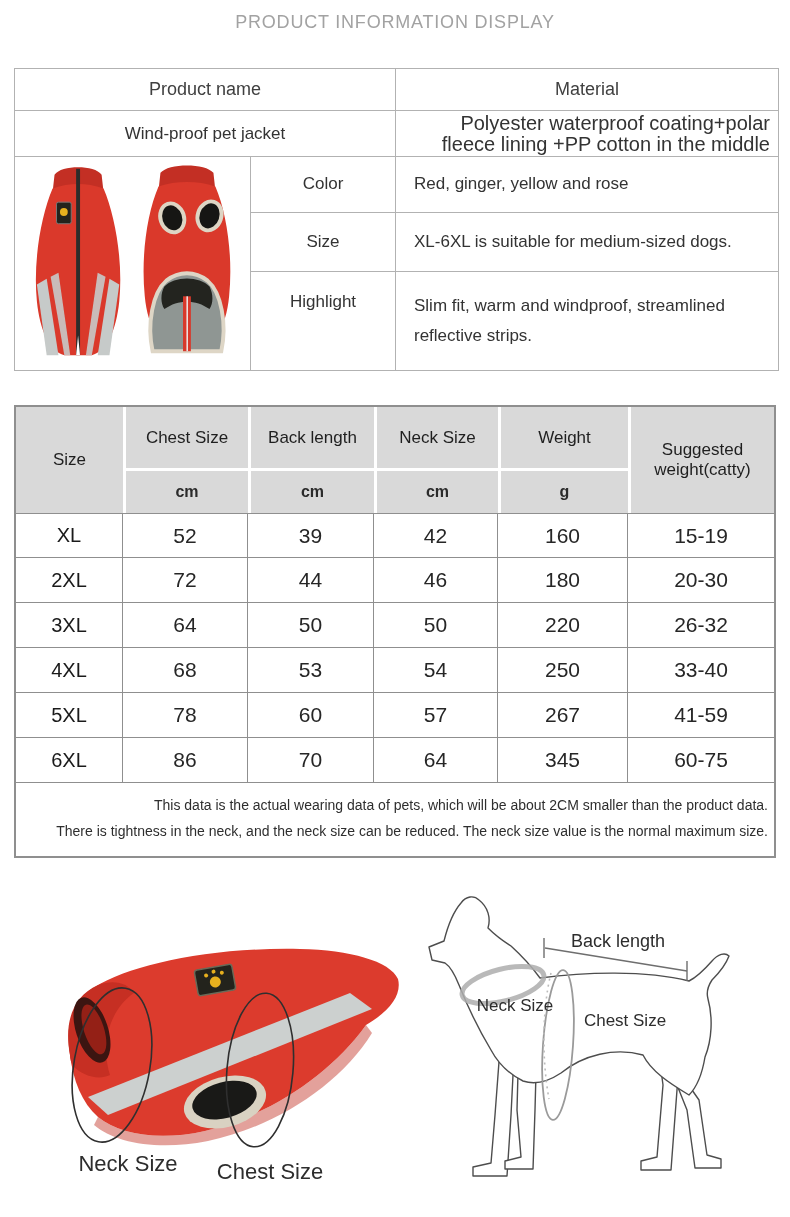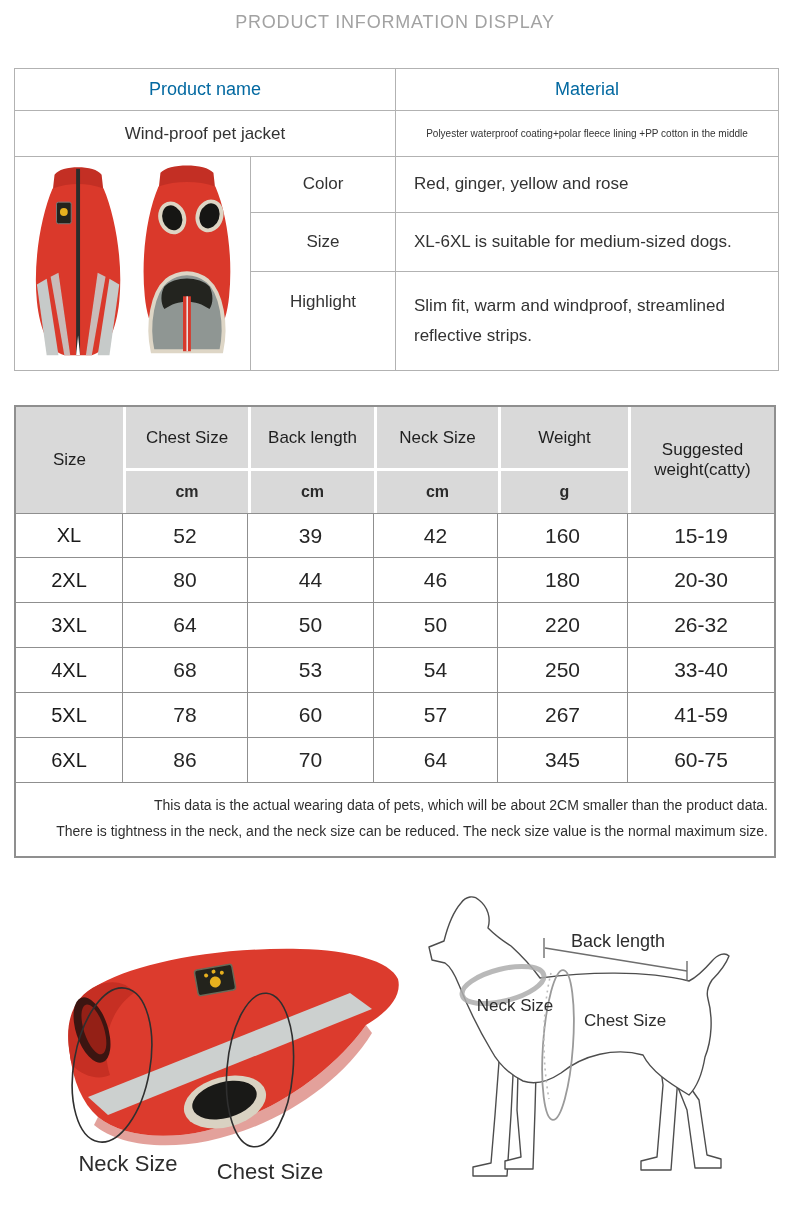--- a/index.html
+++ b/index.html
@@ -6,23 +6,23 @@
   body { background:#fff; font-family:"Liberation Sans", sans-serif; }
   .page { position:relative; width:790px; height:1217px; background:#fff; overflow:hidden; margin:0 auto; }
 
   .page-title { position:absolute; left:0; top:12px; width:100%; text-align:center;
     font-size:18px; letter-spacing:.8px; color:#a2a2a2; font-weight:400; }
 
   
   .t1 { position:absolute; left:14px; top:68px; width:764px; border-collapse:collapse; table-layout:fixed; }
   .t1 td { border:1px solid #b2b2b2; text-align:center; vertical-align:middle;
     color:#333; font-size:17px; padding:0; background:#fff; }
-  .t1 td.hdr { font-size:18px; color:#0369a1; }
+  .t1 td.hdr { font-size:18px; color:#404040; }
   .t1 td.val { text-align:left; padding-left:18px; padding-right:14px; }
-  .t1 td.mat { font-size:10px; line-height:21px; padding:0 8px; }
+  .t1 td.mat { font-size:20px; line-height:21px; padding:0 8px;text-align:right; }
   .t1 td.hl  { line-height:30px; padding-right:40px; }
   .t1 td.photo-cell { padding:2px; vertical-align:middle; }
 
   
   .t2wrap { position:absolute; left:14px; top:405px; width:762px; border:2px solid #8f8f8f; background:#fff; }
   .t2 { width:100%; border-collapse:separate; border-spacing:0; table-layout:fixed; }
   .t2 thead th { background:#d9d9d9; font-weight:400; font-size:17px; color:#1f1f1f; }
   .t2 thead tr.r1 th { height:64px; }
   .t2 thead tr.r2 th { height:42px; font-weight:700; font-size:16px; color:#2b2b2b; }
   .t2 th.wl { border-left:3px solid #fff; }
@@ -143,21 +143,21 @@
         <tr>
           <td class="sz">XL</td>
           <td>52</td>
           <td>39</td>
           <td>42</td>
           <td>160</td>
           <td>15-19</td>
         </tr>
         <tr>
           <td class="sz">2XL</td>
-          <td>80</td>
+          <td>72</td>
           <td>44</td>
           <td>46</td>
           <td>180</td>
           <td>20-30</td>
         </tr>
         <tr>
           <td class="sz">3XL</td>
           <td>64</td>
           <td>50</td>
           <td>50</td>

